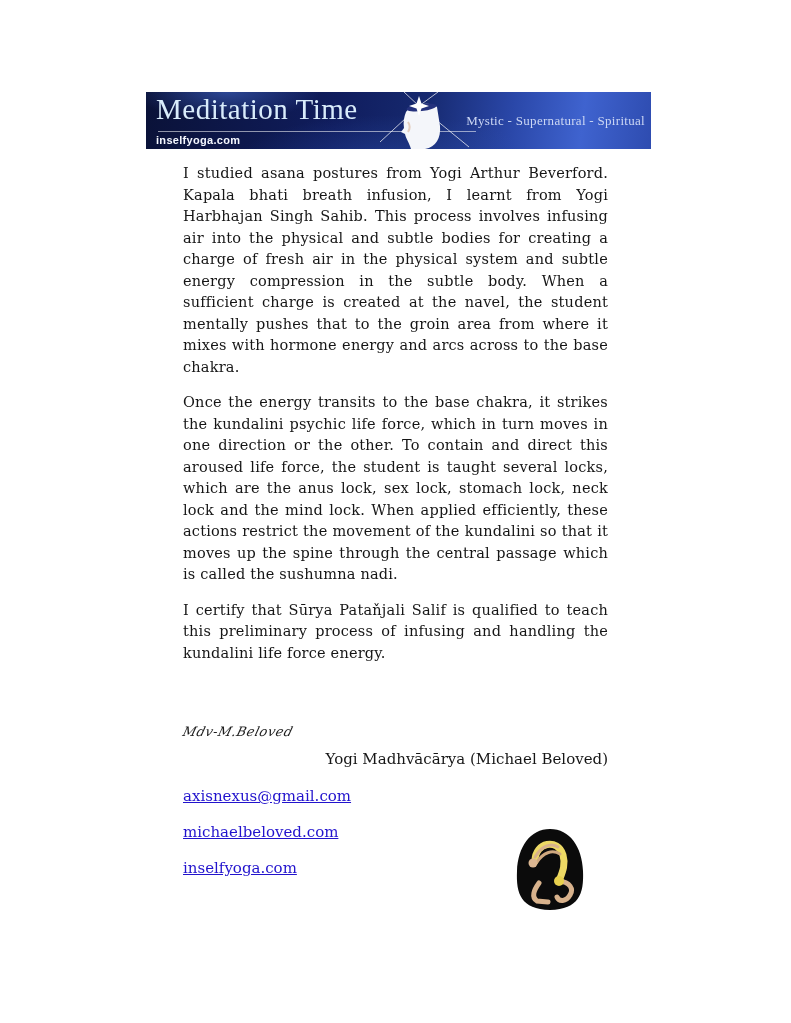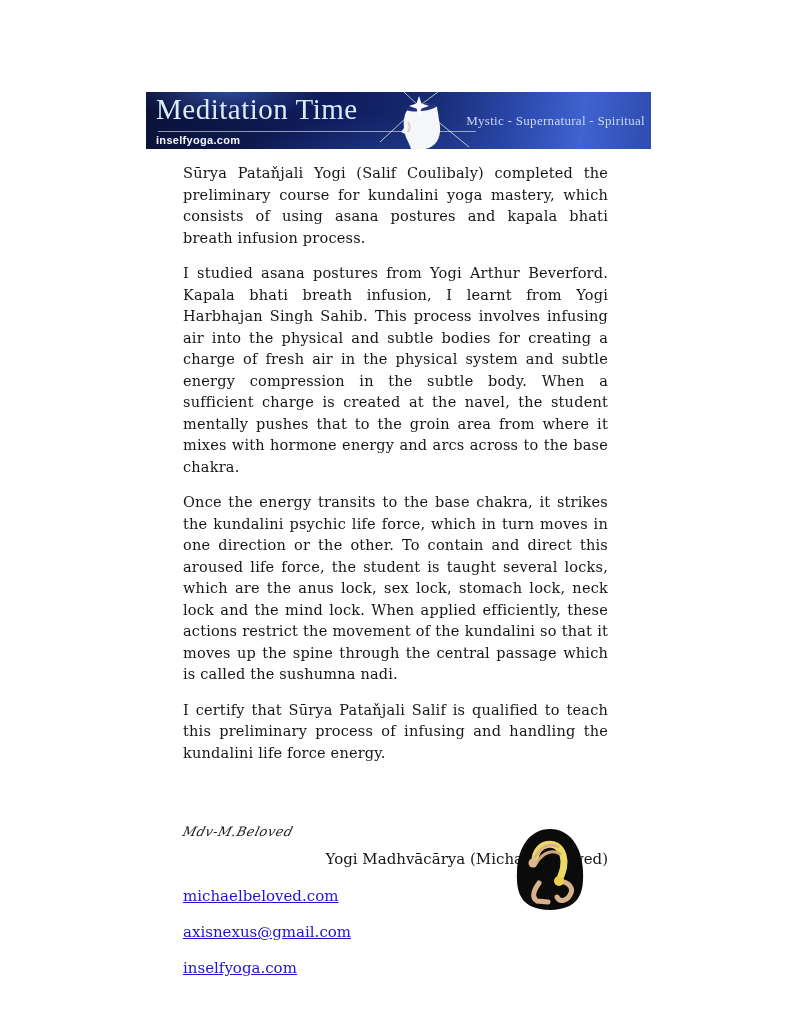--- a/index.html
+++ b/index.html
@@ -60,33 +60,32 @@
 
       <path d="M28 20 C34 12 53 9 59 15 L62 34 C63 46 58 55 47 57 L33 57 C31 50 28 47 27 42 L23 40 L26 36 C25 30 26 25 28 20 Z" fill="#f4f6fa"></path>
       <ellipse cx="43.5" cy="15.5" rx="15" ry="3.6" fill="#25327d" transform="rotate(-7 43.5 15.5)"></ellipse>
       <path d="M30 30 C32 33 32 37 30 40" stroke="#e3cdbd" stroke-width="2" fill="none"></path>
 
       <polygon points="41,4 43.5,11.5 51,14 43.5,16.5 41,24 38.5,16.5 31,14 38.5,11.5" fill="#ffffff"></polygon>
     </svg>
   </div>
 
   <div class="content">
-    <p>Sūrya Pataňjali Yogi (Salif Coulibaly) completed the preliminary course for kundalini yoga mastery, which consists of using asana postures and kapala bhati breath infusion process.</p>
     <p>I studied asana postures from Yogi Arthur Beverford. Kapala bhati breath infusion, I learnt from Yogi Harbhajan Singh Sahib. This process involves infusing air into the physical and subtle bodies for creating a charge of fresh air in the physical system and subtle energy compression in the subtle body. When a sufficient charge is created at the navel, the student mentally pushes that to the groin area from where it mixes with hormone energy and arcs across to the base chakra.</p>
     <p>Once the energy transits to the base chakra, it strikes the kundalini psychic life force, which in turn moves in one direction or the other. To contain and direct this aroused life force, the student is taught several locks, which are the anus lock, sex lock, stomach lock, neck lock and the mind lock. When applied efficiently, these actions restrict the movement of the kundalini so that it moves up the spine through the central passage which is called the sushumna nadi.</p>
     <p>I certify that Sūrya Pataňjali Salif is qualified to teach this preliminary process of infusing and handling the kundalini life force energy.</p>
 
     <div>
       <span class="signature-script">Mdv-M.Beloved</span>
     </div>
     <div class="signature-name">Yogi Madhvācārya (Michael Beloved)</div>
 
     <div class="links">
+      <a>axisnexus@gmail.com</a>
       <a>michaelbeloved.com</a>
-      <a>axisnexus@gmail.com</a>
       <a>inselfyoga.com</a>
     </div>
   </div>
 
   <svg class="badge" viewBox="0 0 74 86">
     <path d="M37 2 C57 2 69 20 70 44 C71 67 66 82 37 83 C8 82 3 67 4 44 C5 20 17 2 37 2 Z" fill="#0b0b0b"></path>
 
     <g fill="none" stroke-linecap="round">
 
       <path d="M26 56 C21 63 18 70 24 74 L35 75" stroke="#d8b28c" stroke-width="5"></path>

